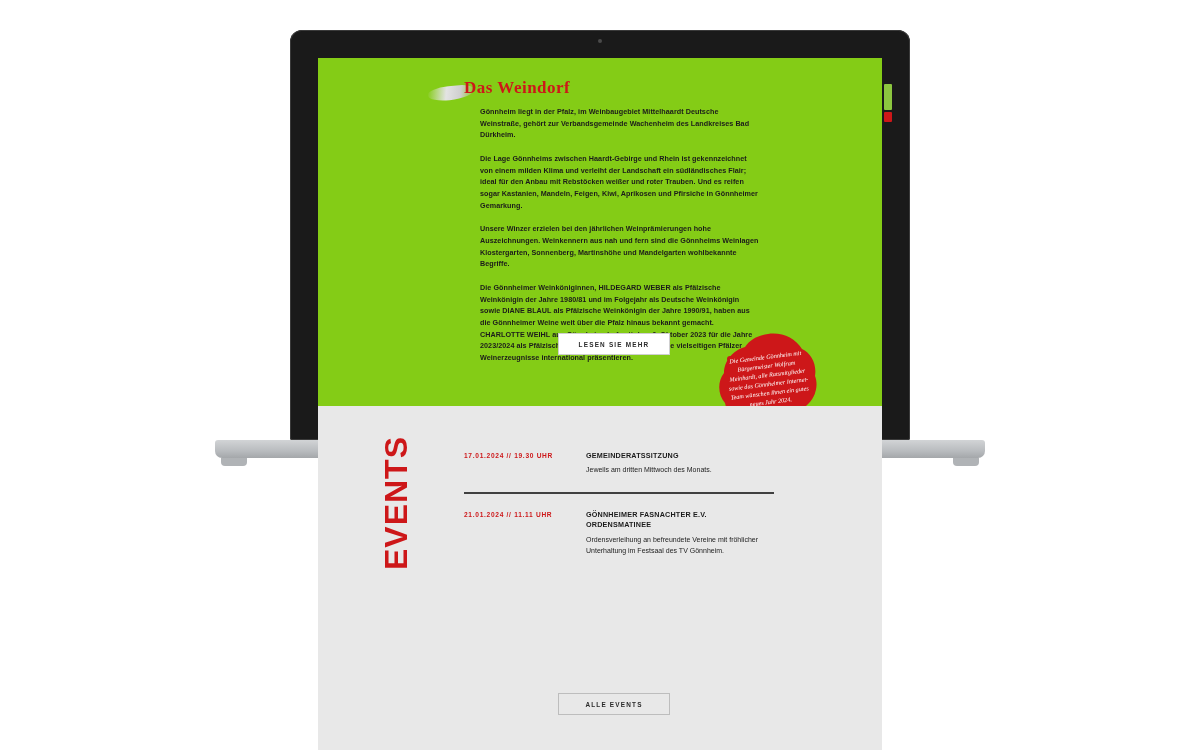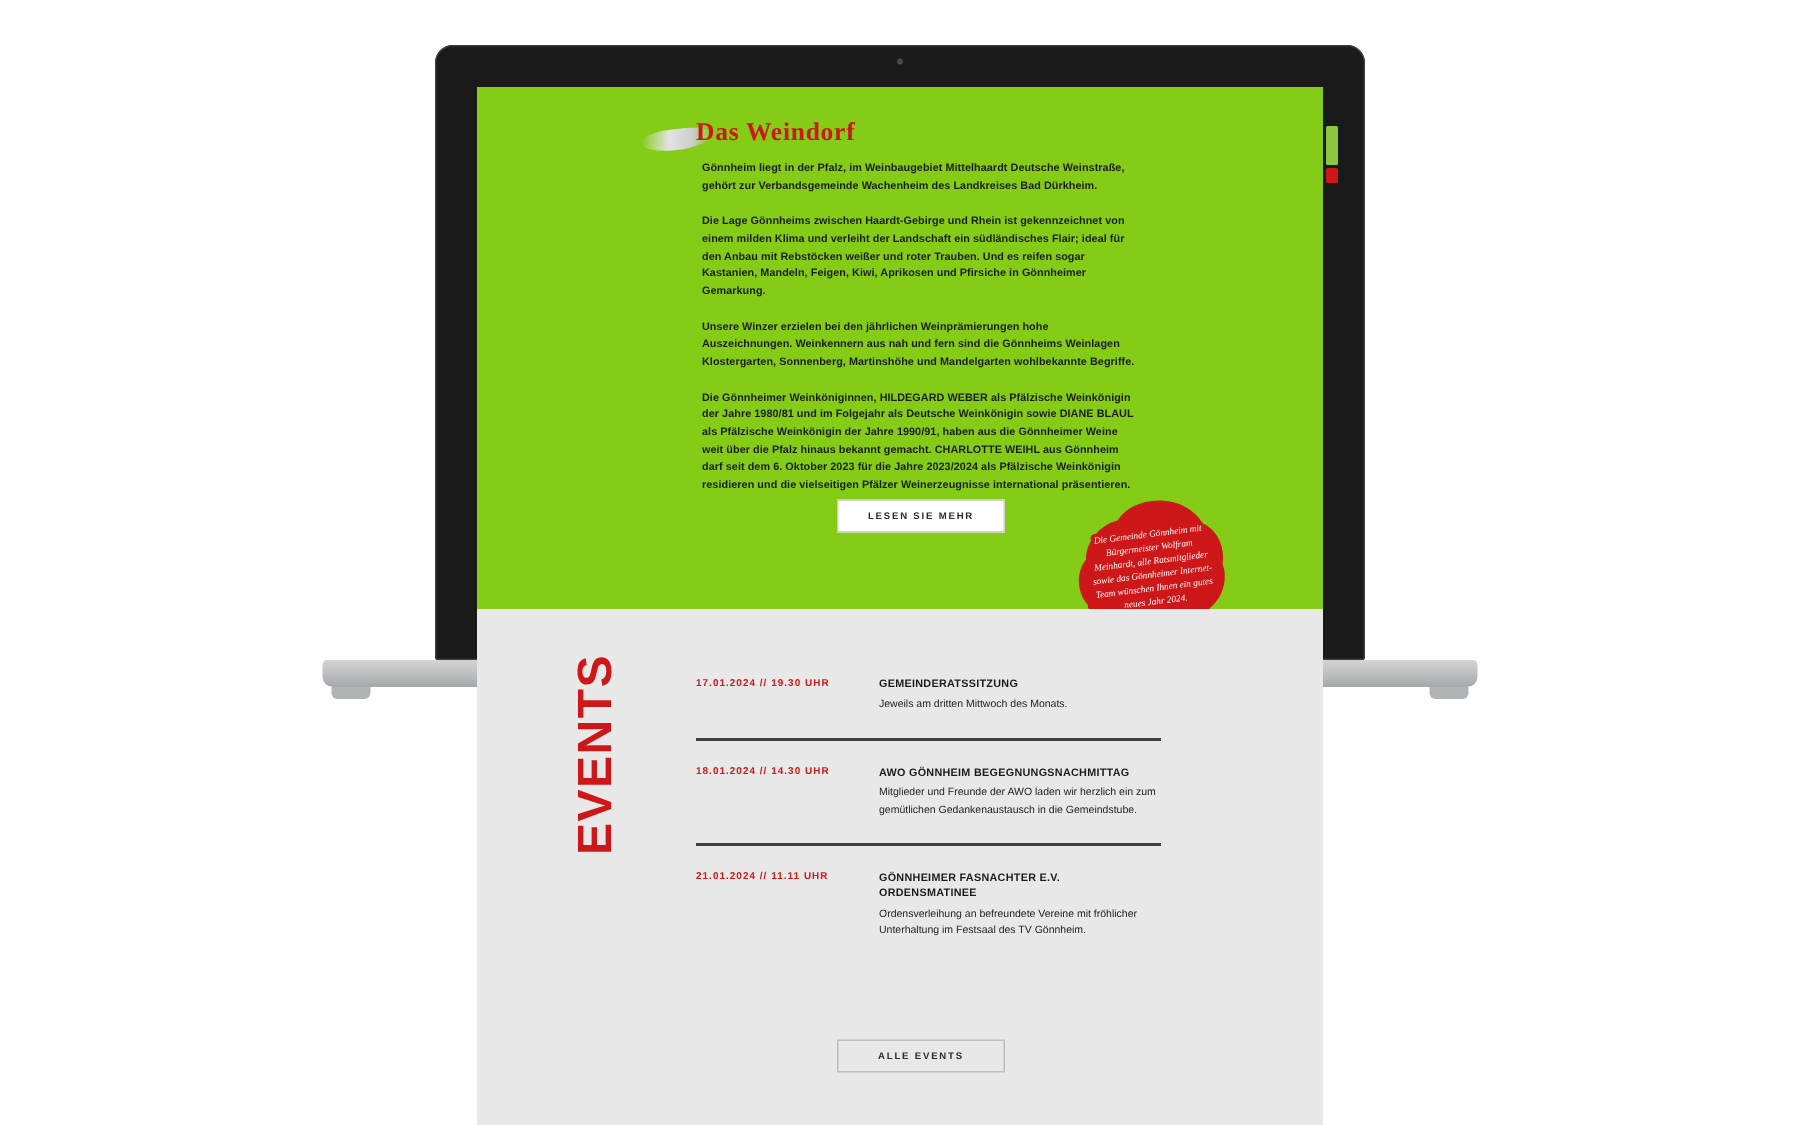--- a/index.html
+++ b/index.html
@@ -115,21 +115,21 @@
     position: absolute;
     left: 146px;
     top: 48px;
     width: 296px;
     color: #1b1b1b;
     font-size: 7.2px;
     font-weight: bold;
     line-height: 1.62;
     letter-spacing: 0.05px;
   }
-  #intro-copy p { margin: 0 0 12px 4px; }
+  #intro-copy p { margin: 0 0 12px 16px; }
   #intro-copy p:last-child { margin-bottom: 0; }
 
   #read-more-button {
     position: absolute;
     left: 240px;
     top: 275px;
     width: 110px;
     height: 20px;
     border: 1px solid #cfcfcf;
     background: #ffffff;
@@ -313,27 +313,20 @@
     <div id="events-list">
 
       <div class="event-row">
         <div class="event-date">17.01.2024 // 19.30 UHR</div>
         <div class="event-body">
           <div class="event-title">GEMEINDERATSSITZUNG</div>
           <div class="event-desc">Jeweils am dritten Mittwoch des Monats.</div>
         </div>
       </div>
 
-      <div class="event-row">
-        <div class="event-date">18.01.2024 // 14.30 UHR</div>
-        <div class="event-body">
-          <div class="event-title">AWO GÖNNHEIM BEGEGNUNGSNACHMITTAG</div>
-          <div class="event-desc">Mitglieder und Freunde der AWO laden wir herzlich ein zum gemütlichen Gedankenaustausch in die Gemeindstube.</div>
-        </div>
-      </div>
 
       <div class="event-row">
         <div class="event-date">21.01.2024 // 11.11 UHR</div>
         <div class="event-body">
           <div class="event-title">GÖNNHEIMER FASNACHTER E.V. ORDENSMATINEE</div>
           <div class="event-desc">Ordensverleihung an befreundete Vereine mit fröhlicher Unterhaltung im Festsaal des TV Gönnheim.</div>
         </div>
       </div>
 
     </div>

